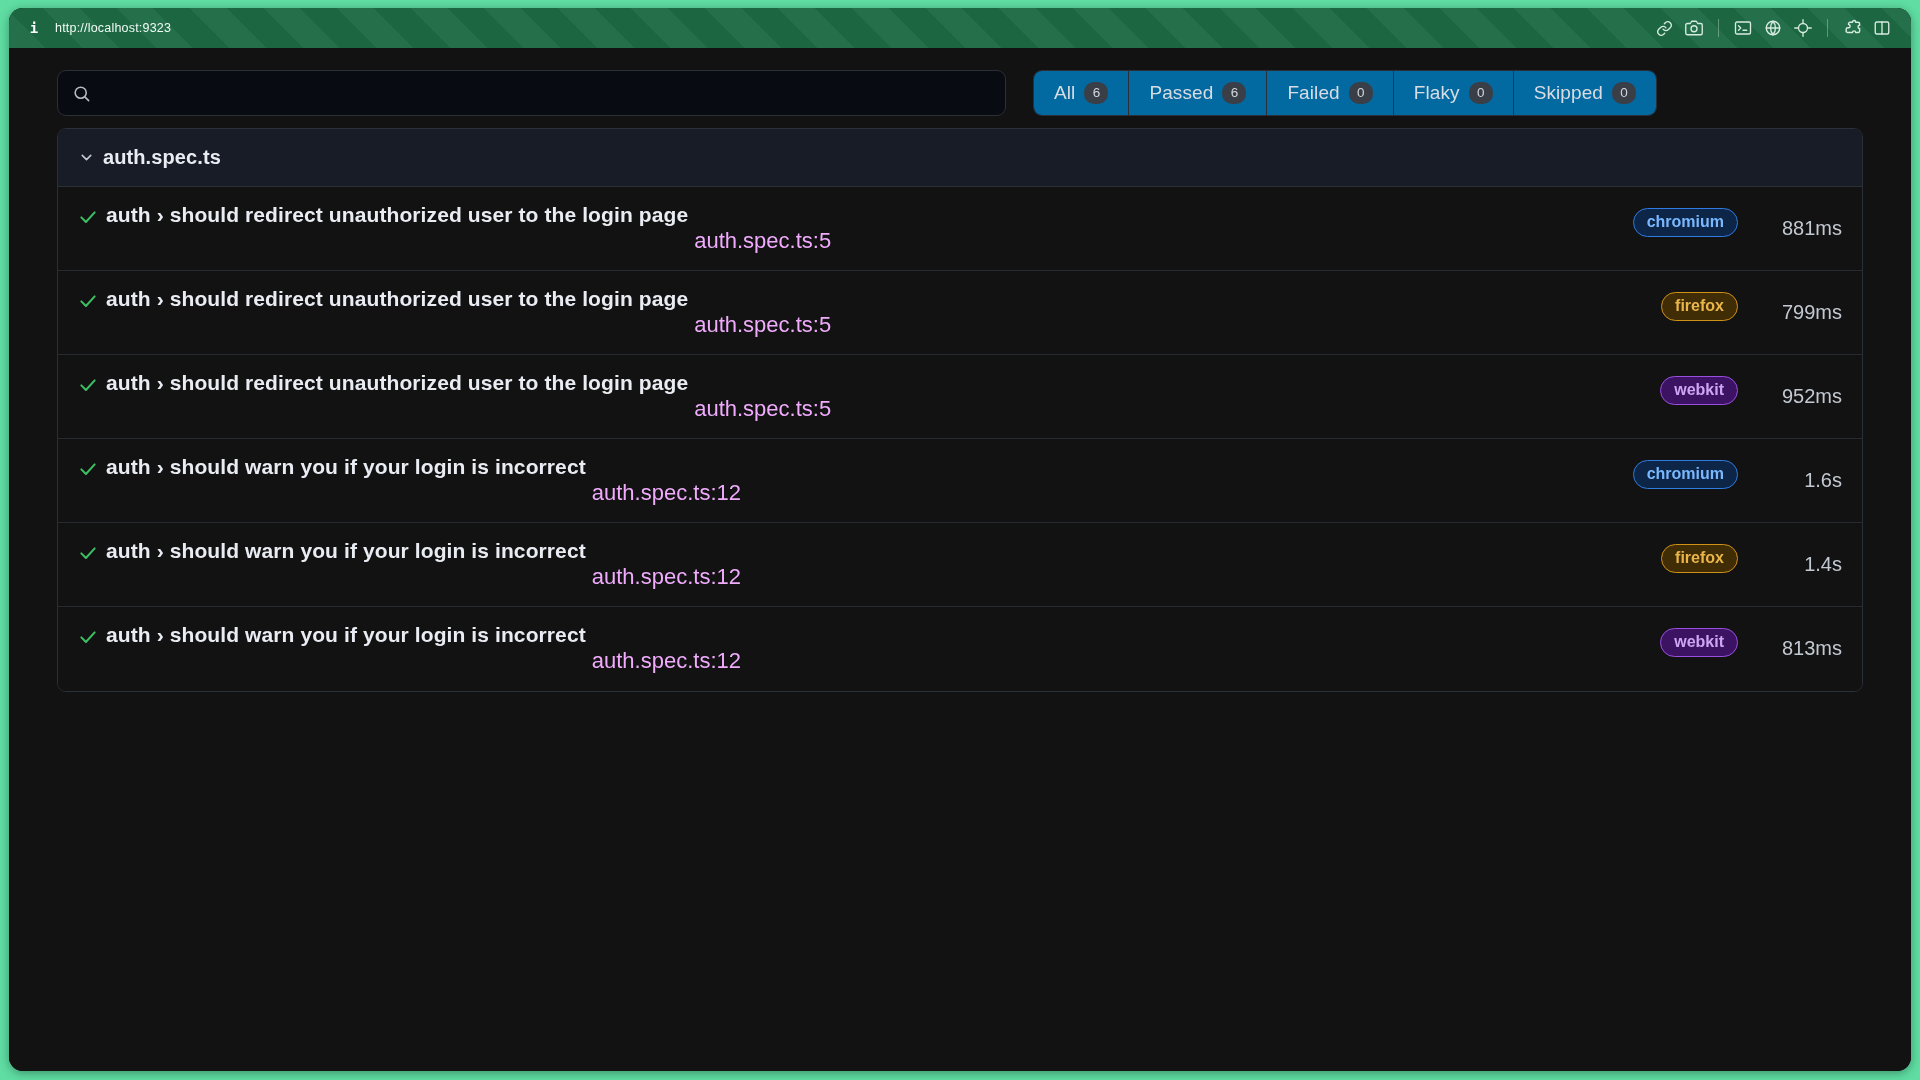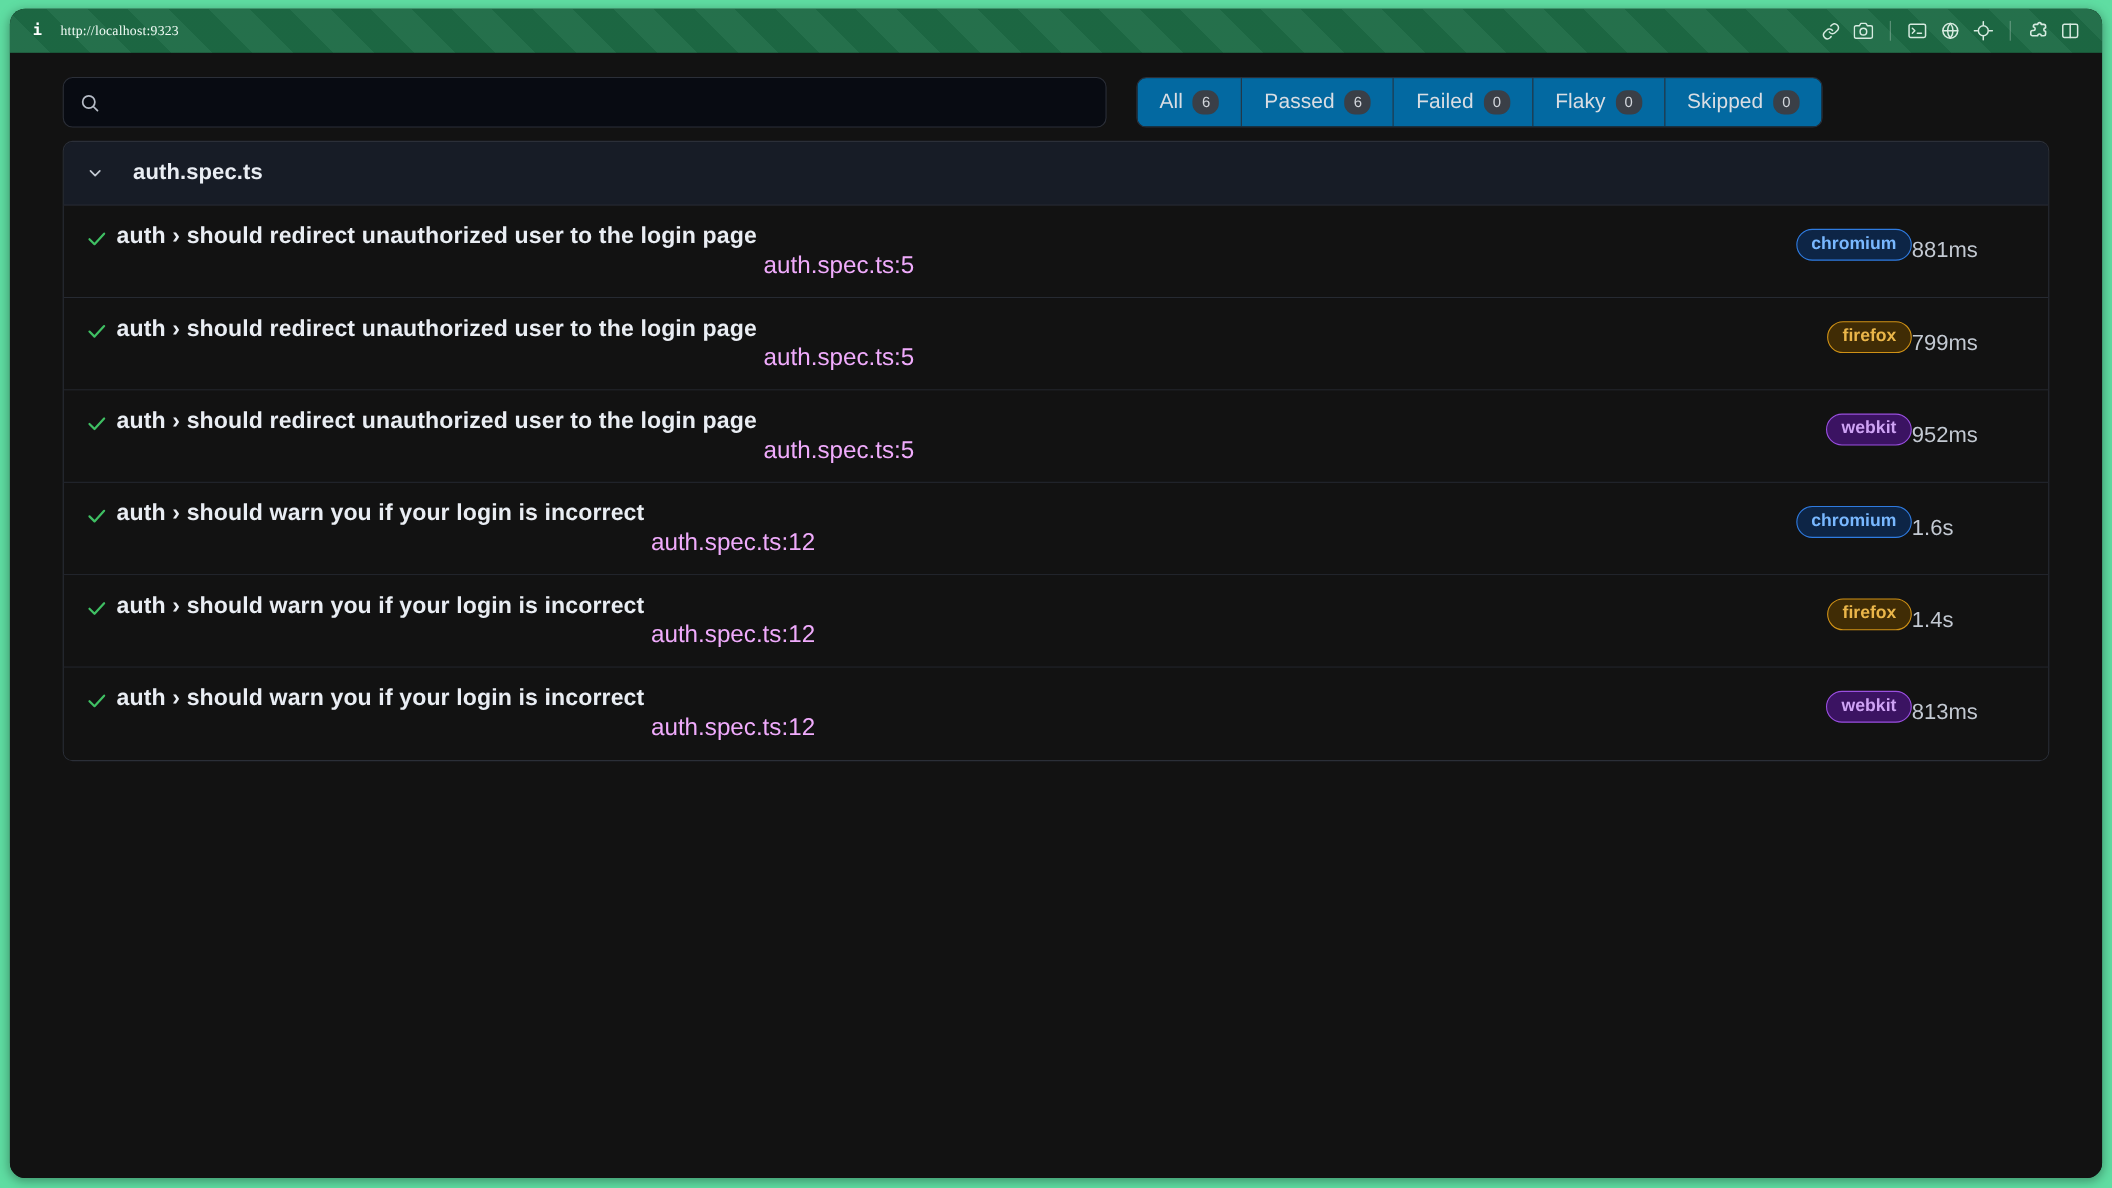--- a/index.html
+++ b/index.html
@@ -62,21 +62,21 @@
     font-family: "DejaVu Sans Mono", "Liberation Mono", monospace;
     font-size: 14px;
     font-weight: 700;
     color: #ffffff;
     line-height: 1;
     width: 10px;
     text-align: center;
   }
 
   .url-text {
-    font-family: Liberation Serif, serif;
+    font-family: Liberation Sans, sans-serif;
     font-size: 12.5px;
     letter-spacing: .2px;
     color: #f0fbf5;
     white-space: nowrap;
     text-align: right;
   }
 
   .tb-spacer { flex: 1 1 auto; }
 
   .tb-right {
@@ -210,21 +210,21 @@
     overflow: hidden;
     background: #121212;
   }
 
   .file-header {
     background: #171c26;
     height: 58px;
     display: flex;
     align-items: center;
     padding: 0 20px;
-    gap: 26px;
+    gap: 8px;
     cursor: pointer;
     border-bottom: 1px solid #2b2f38;
   }
   .file-header .chev {
     color: #c3c9d2;
     display: flex;
     align-items: center;
     flex: 0 0 auto;
   }
   .file-name {
@@ -297,20 +297,21 @@
     border: 1px solid transparent;
     line-height: 1.15;
     white-space: nowrap;
   }
   .badge-chromium { background: #0d2546; border-color: #2f7be0; color: #79b8ff; }
   .badge-firefox  { background: #402c05; border-color: #cf9116; color: #eab64a; }
   .badge-webkit   { background: #3b1362; border-color: #9a4fe0; color: #cfa3f5; }
 
   .duration {
     width: 104px;
+    text-align: right;
     font-size: 20px;
     color: #c3c9d2;
     white-space: nowrap;
     margin-top: 12px;
   }
 </style>
 </head>
 <body>
 
 <div id="app-frame">

